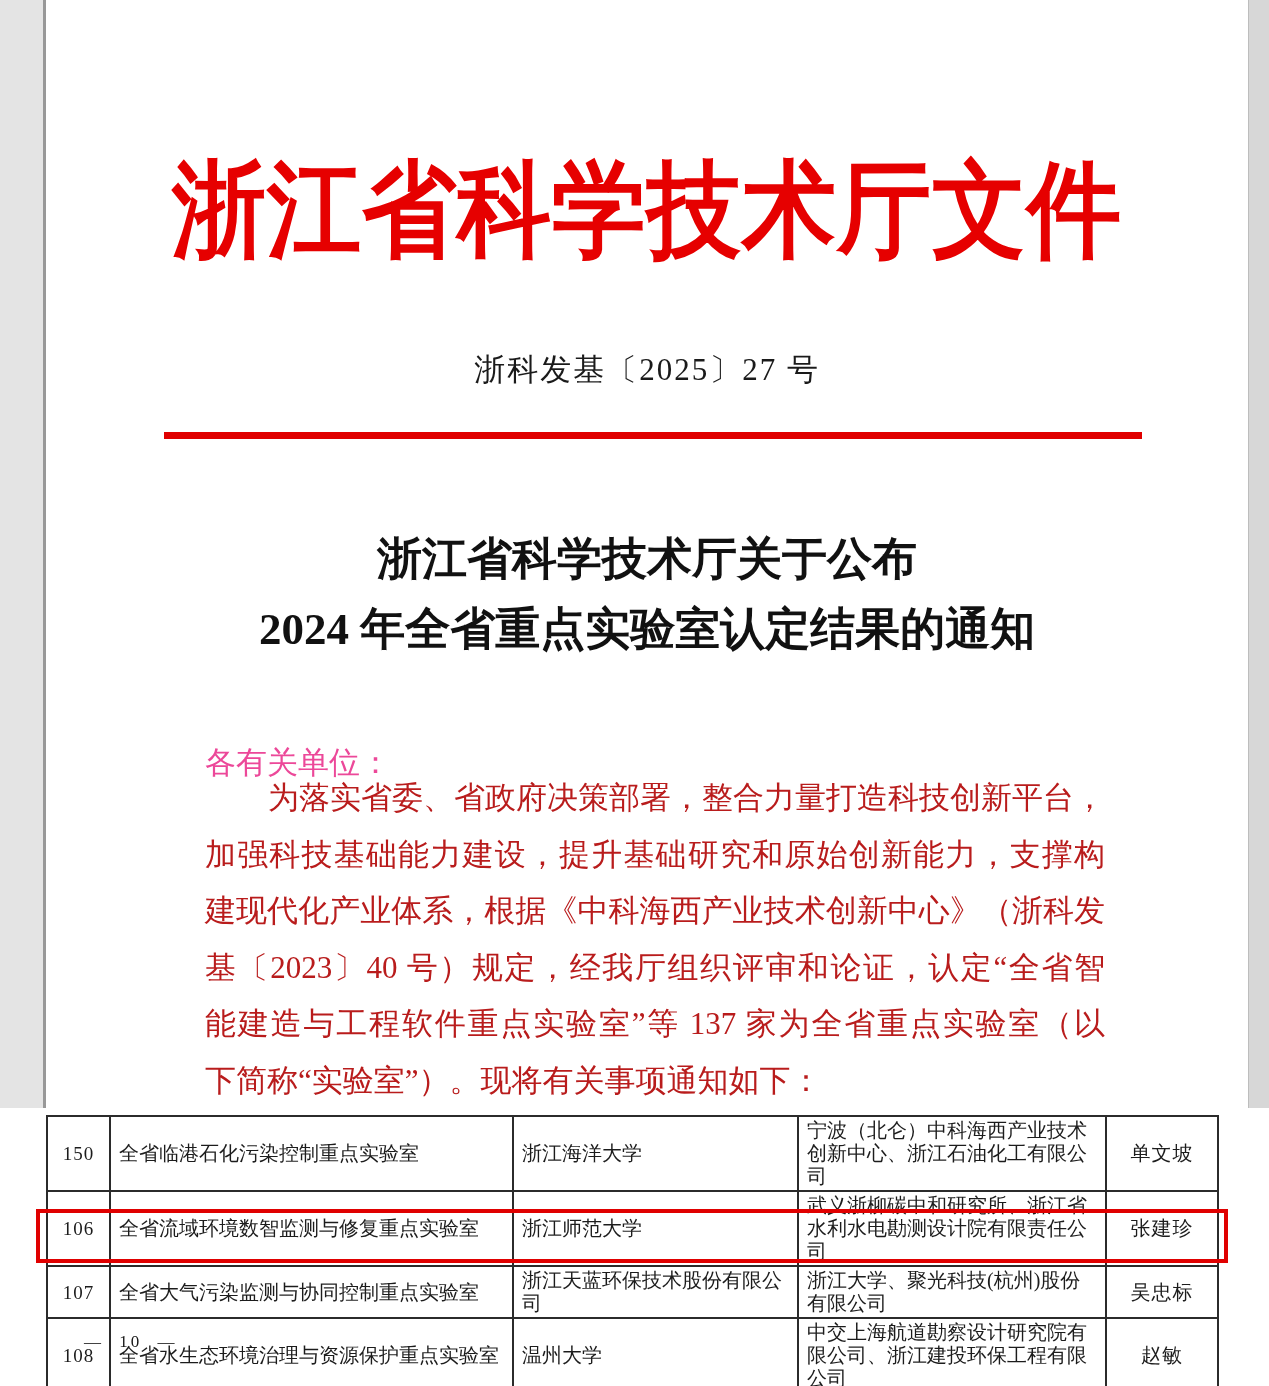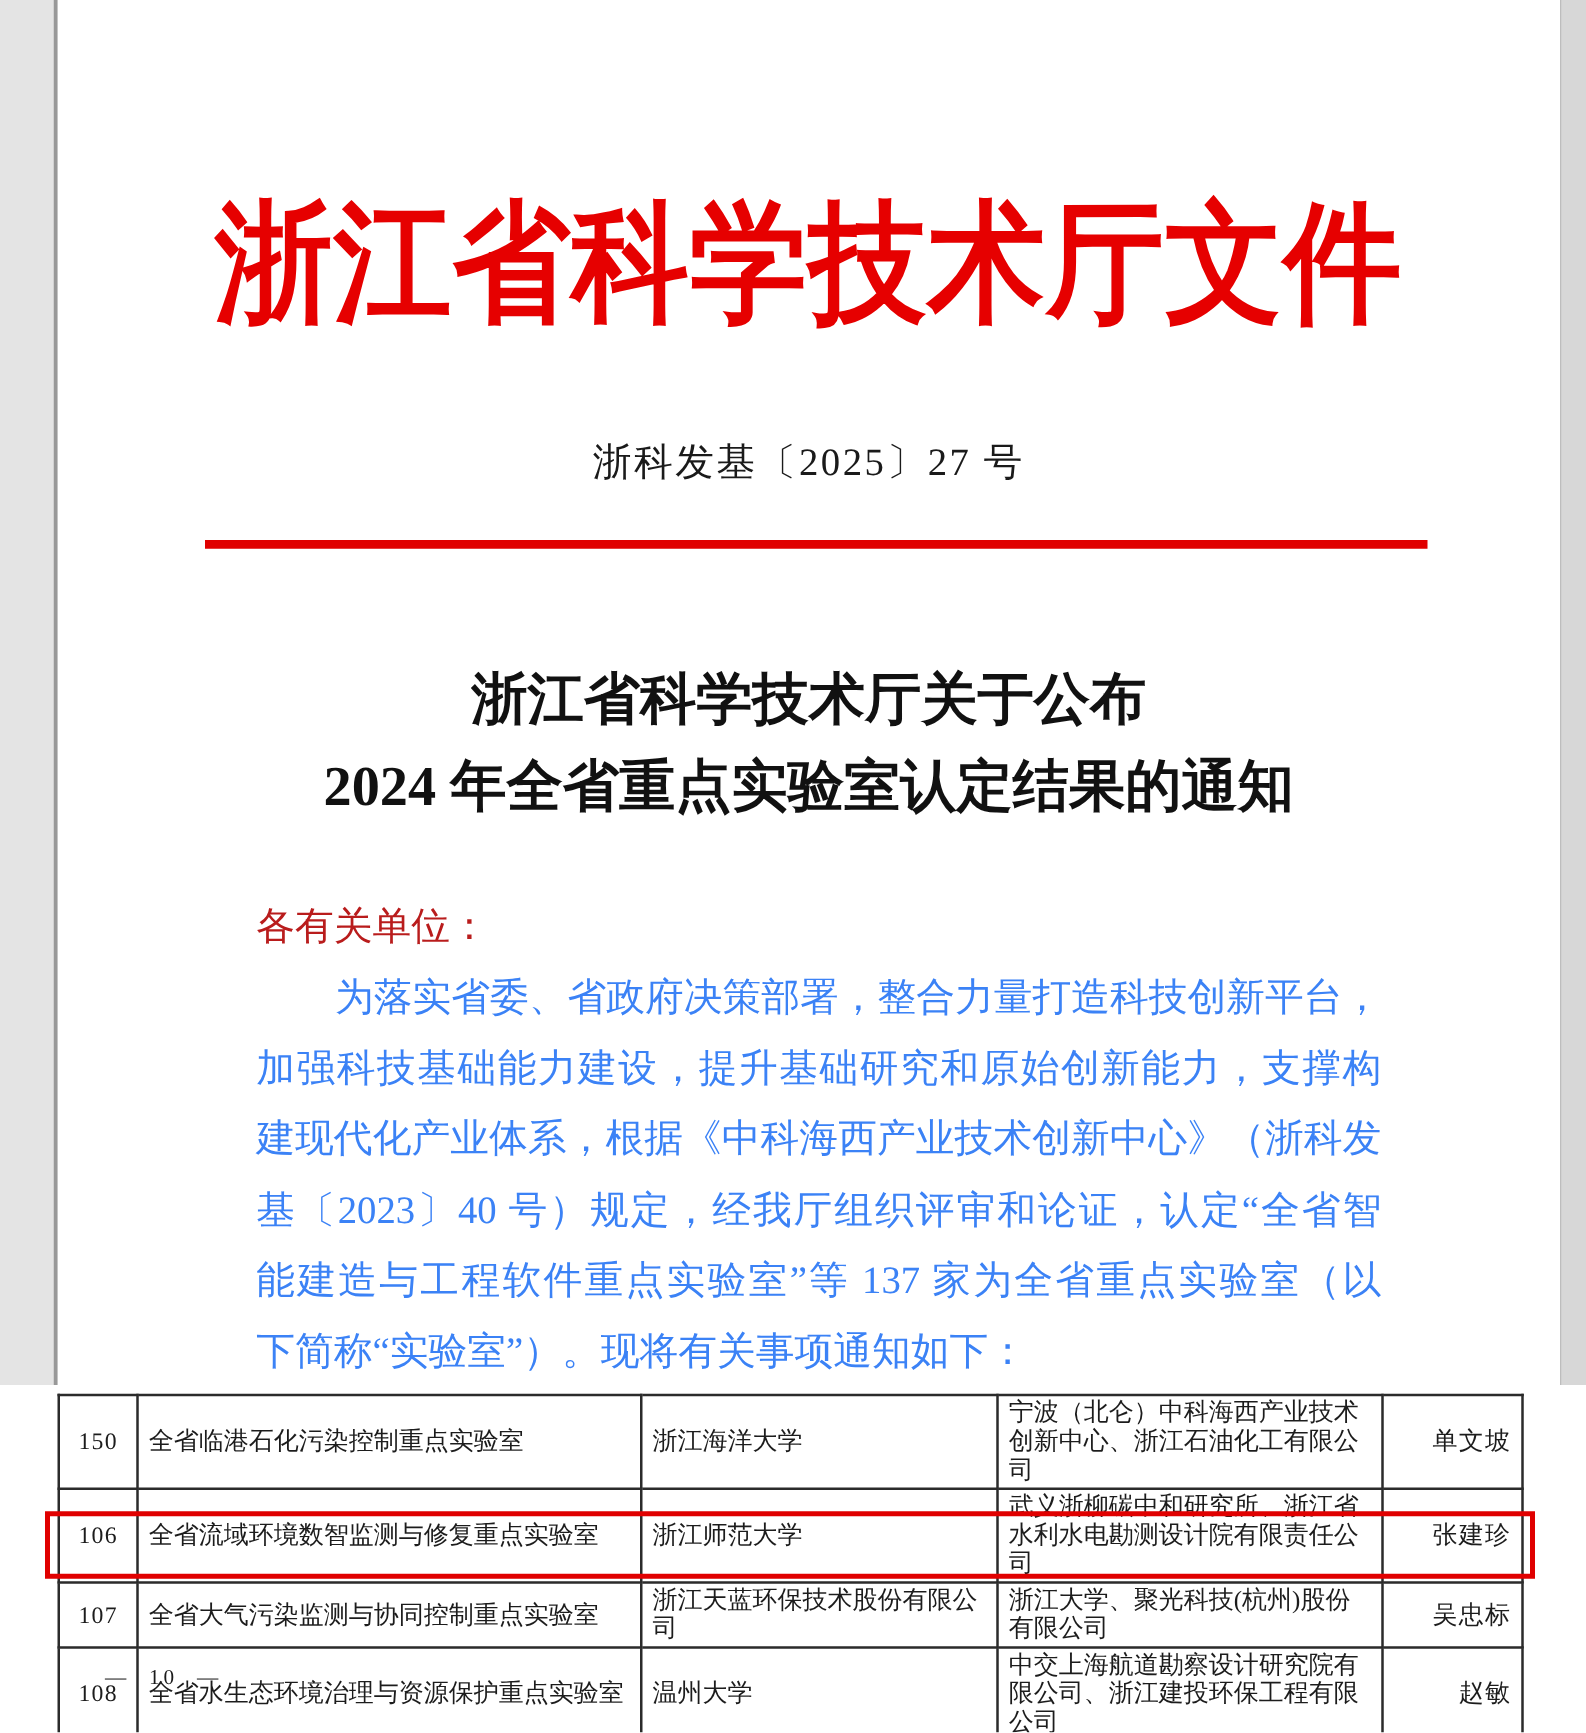--- a/index.html
+++ b/index.html
@@ -49,29 +49,29 @@
   }
   .notice-title {
     position: absolute; left: 46px; top: 524px; width: 1202px;
     text-align: center;
     font-weight: bold;
     font-size: 45px;
     line-height: 70px;
     color: #111;
   }
   .salutation {
-    position: absolute; left: 205px; top: 720px;
+    position: absolute; left: 205px; top: 742px;
     font-size: 31px;
-    color: #b91c1c;
+    color: #ec4899;
   }
   .body-par {
     position: absolute; left: 205px; top: 770px; width: 900px;
     font-size: 31px;
     line-height: 56.5px;
-    color: #3b82f6;
+    color: #b91c1c;
   }
   .body-line {
     text-align: justify;
     text-align-last: justify;
     box-sizing: border-box;
     white-space: nowrap;
   }
   .body-line.first { padding-left: 63px; }
   .body-line.last { text-align-last: left; }
   
@@ -90,21 +90,21 @@
   table.lab-table td {
     border: 2px solid #2b2b2b;
     padding: 2px 8px;
     line-height: 23px;
     overflow: hidden;
   }
   td.col-num  { text-align: center; font-size: 19px; letter-spacing: 1px; }
   td.col-lab  { padding-left: 13px; white-space: nowrap; }
   td.col-host { padding-left: 12px; }
   td.col-partner { padding: 2px 6px; }
-  td.col-director { text-align: right; letter-spacing: 1px; }
+  td.col-director { text-align: center; letter-spacing: 1px; }
   tr.r-105 { height: 48px; }
   tr.r-106 { height: 47px; }
   tr.r-107 { height: 52px; padding-left: 29px; }
   tr.r-108 { height: 46px; }
   .highlight-box {
     position: absolute; left: 36px; top: 101px;
     width: 1184px; height: 46px;
     border: 4px solid #e00000;
     pointer-events: none;
   }

